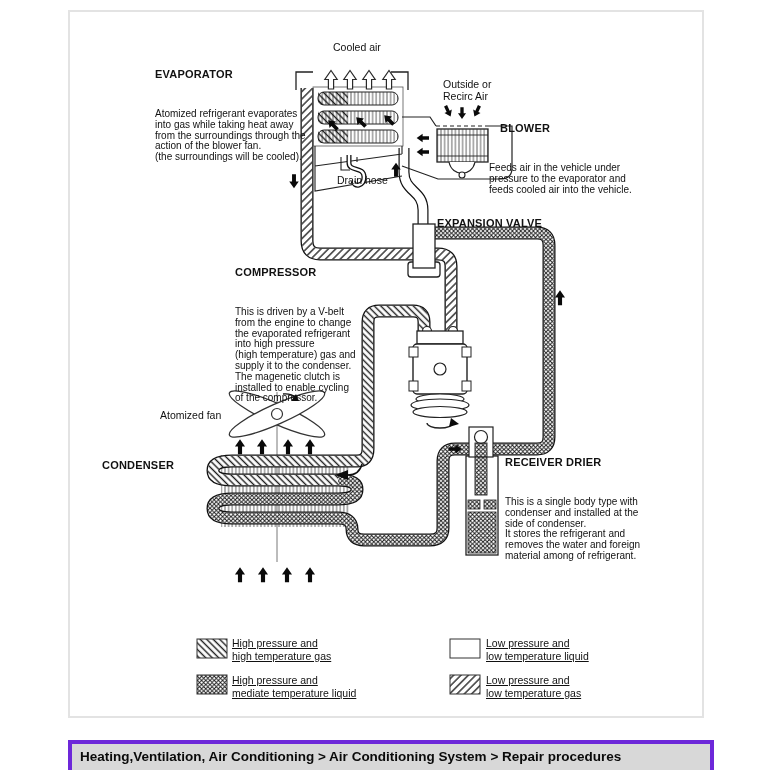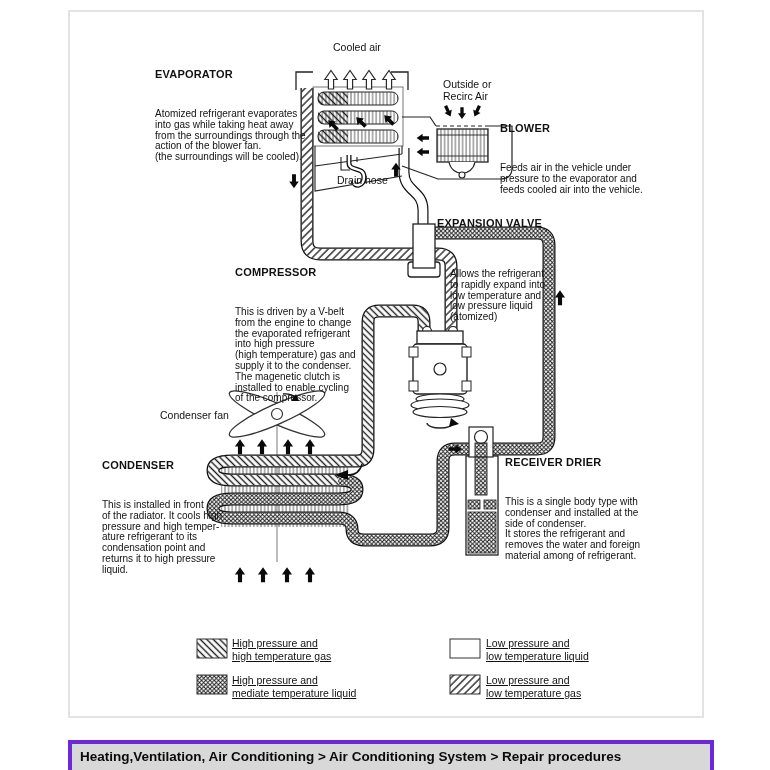--- a/index.html
+++ b/index.html
@@ -188,49 +188,37 @@
   <div class="t lb" style="left:333px;top:41px">Cooled air</div>
   <div class="t hd" style="left:155px;top:68px">EVAPORATOR</div>
   <div class="t bd" style="left:155px;top:81px">Atomized refrigerant evaporates
 into gas while taking heat away
 from the surroundings through the
 action of the blower fan.
 (the surroundings will be cooled).</div>
   <div class="t lb" style="left:443px;top:79px;line-height:11.5px">Outside or
 Recirc Air</div>
   <div class="t hd" style="left:500px;top:122px">BLOWER</div>
-  <div class="t bd" style="left:500px;top:135px">Feeds air in the vehicle under
+  <div class="t bd" style="left:489px;top:135px">Feeds air in the vehicle under
 pressure to the evaporator and
 feeds cooled air into the vehicle.</div>
   <div class="t lb" style="left:337px;top:174px">Drain hose</div>
   <div class="t hd" style="left:437px;top:217px">EXPANSION VALVE</div>
-  <div class="t bd" style="left:450px;top:241px">Allows the refrigerant
-to rapidly expand into
-low temperature and
-low pressure liquid
-(atomized)</div>
   <div class="t hd" style="left:235px;top:266px">COMPRESSOR</div>
   <div class="t bd" style="left:235px;top:279px">This is driven by a V-belt
 from the engine to change
 the evaporated refrigerant
 into high pressure
 (high temperature) gas and
 supply it to the condenser.
 The magenetic clutch is
 installed to enable cycling
 of the compressor.</div>
-  <div class="t lb" style="left:160px;top:409px">Condenser fan</div>
+  <div class="t lb" style="left:160px;top:409px">Atomized fan</div>
   <div class="t hd" style="left:102px;top:459px">CONDENSER</div>
-  <div class="t bd" style="left:102px;top:472px">This is installed in front
-of the radiator. It cools high
-pressure and high temper-
-ature refrigerant to its
-condensation point and
-returns it to high pressure
-liquid.</div>
   <div class="t hd" style="left:505px;top:456px">RECEIVER DRIER</div>
   <div class="t bd" style="left:505px;top:469px">This is a single body type with
 condenser and installed at the
 side of condenser.
 It stores the refrigerant and
 removes the water and foreign
 material among of refrigerant.</div>
 
   <div class="t lg" style="left:232px;top:637px">High pressure and
 high temperature gas</div>

